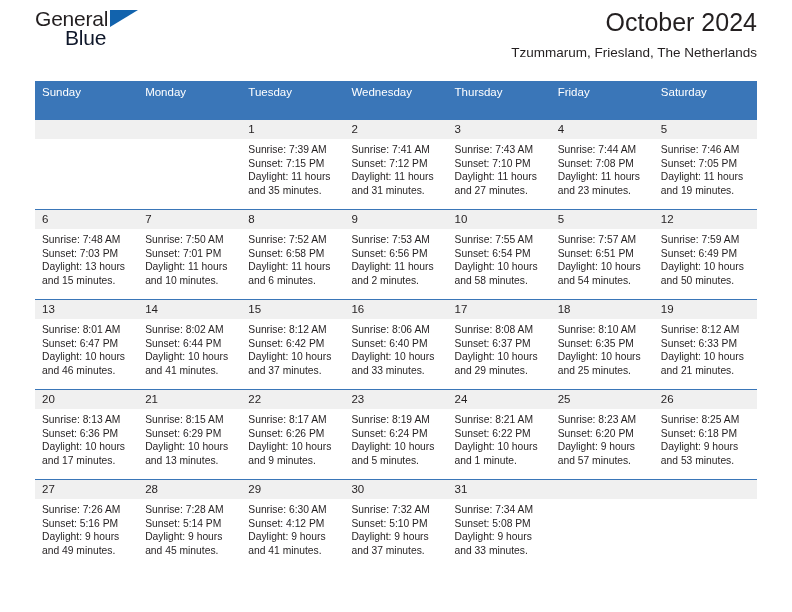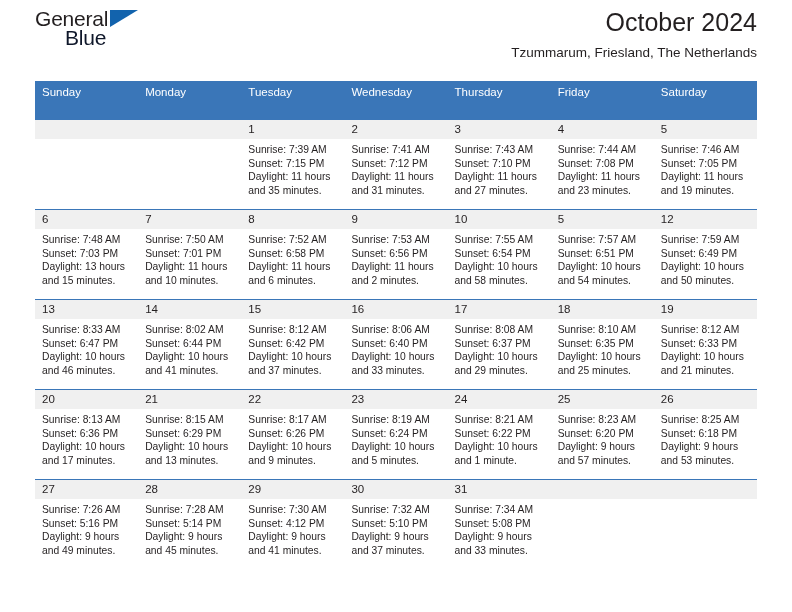--- a/index.html
+++ b/index.html
@@ -279,21 +279,21 @@
             <div>Sunset: 6:49 PM</div>
             <div class="dl">Daylight: 10 hours and 50 minutes.</div>
           </div>
         </td>
       </tr>
 
       <tr class="week-row">
         <td>
           <div class="daynum-band">13</div>
           <div class="daydetail">
-            <div>Sunrise: 8:33 AM</div>
+            <div>Sunrise: 8:01 AM</div>
             <div>Sunset: 6:47 PM</div>
             <div class="dl">Daylight: 10 hours and 46 minutes.</div>
           </div>
         </td>
         <td>
           <div class="daynum-band">14</div>
           <div class="daydetail">
             <div>Sunrise: 8:02 AM</div>
             <div>Sunset: 6:44 PM</div>
             <div class="dl">Daylight: 10 hours and 41 minutes.</div>
@@ -413,21 +413,21 @@
           <div class="daynum-band">28</div>
           <div class="daydetail">
             <div>Sunrise: 7:28 AM</div>
             <div>Sunset: 5:14 PM</div>
             <div class="dl">Daylight: 9 hours and 45 minutes.</div>
           </div>
         </td>
         <td>
           <div class="daynum-band">29</div>
           <div class="daydetail">
-            <div>Sunrise: 7:30 AM</div>
+            <div>Sunrise: 6:30 AM</div>
             <div>Sunset: 4:12 PM</div>
             <div class="dl">Daylight: 9 hours and 41 minutes.</div>
           </div>
         </td>
         <td>
           <div class="daynum-band">30</div>
           <div class="daydetail">
             <div>Sunrise: 7:32 AM</div>
             <div>Sunset: 5:10 PM</div>
             <div class="dl">Daylight: 9 hours and 37 minutes.</div>

